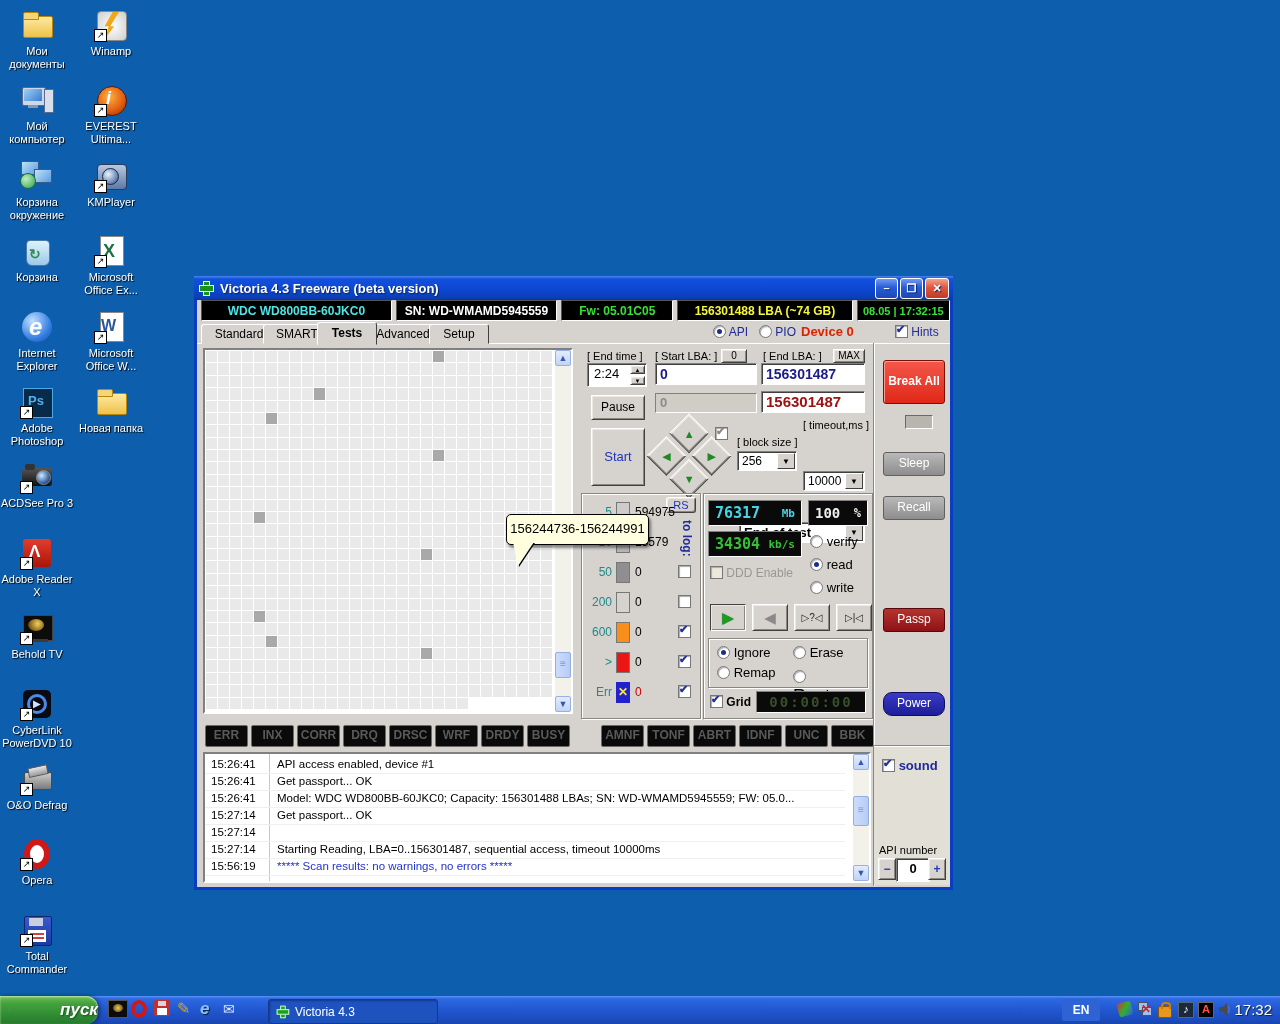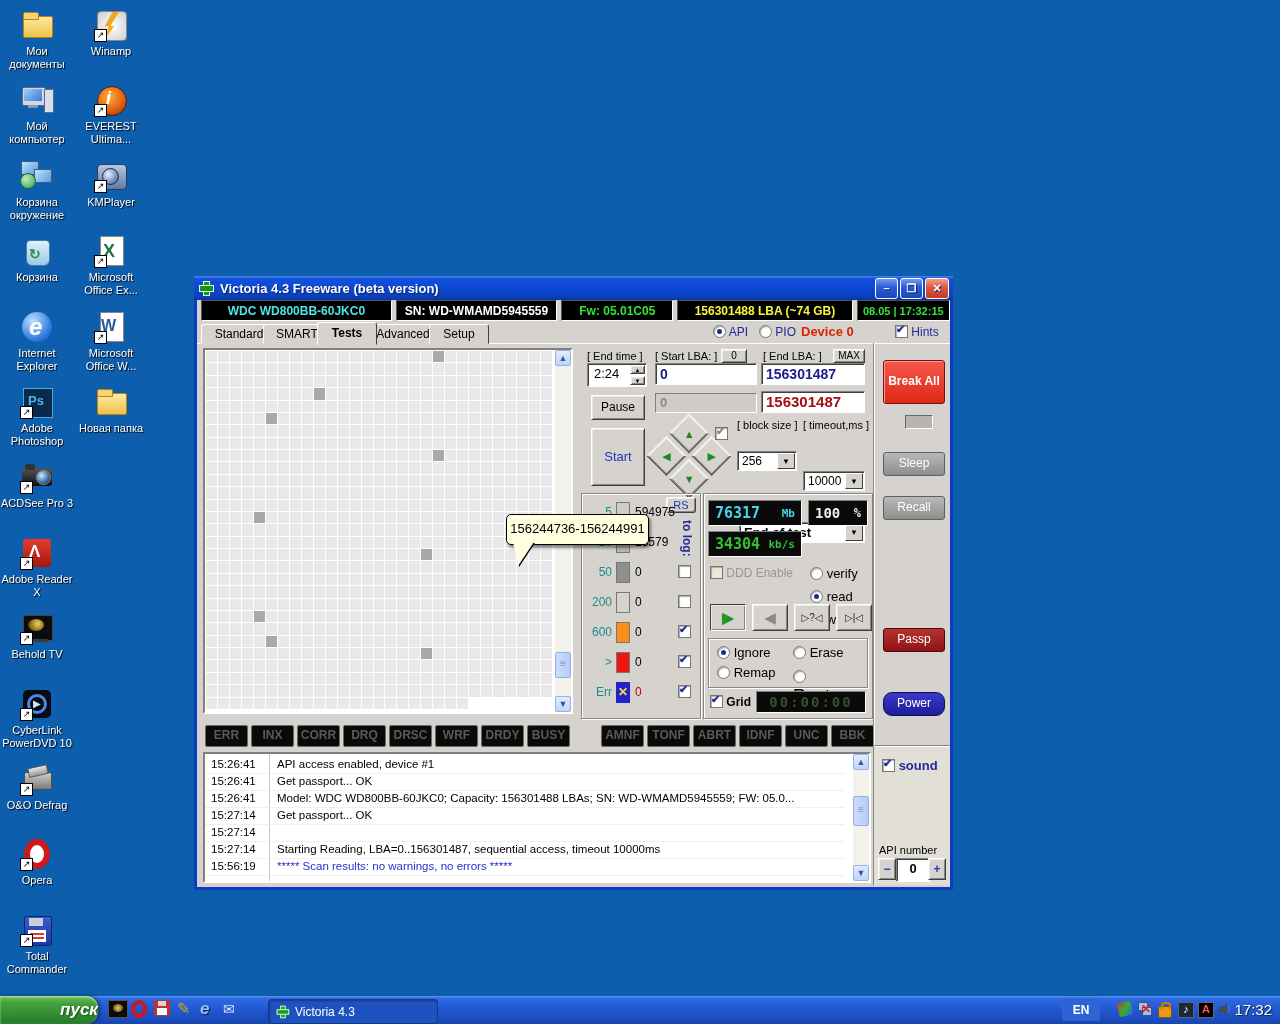--- a/index.html
+++ b/index.html
@@ -1219,21 +1219,21 @@
 
   
   <div class="abs" style="left:461px;top:149px;width:62px;height:62px;transform:rotate(45deg);">
     <div class="btn abs" style="left:1px;top:1px;width:28px;height:28px;"><span style="display:inline-block;transform:rotate(-45deg);color:#1f8a1f;font-size:11px;line-height:26px;">▲</span></div>
     <div class="btn abs" style="left:33px;top:1px;width:28px;height:28px;"><span style="display:inline-block;transform:rotate(-45deg);color:#1f8a1f;font-size:11px;line-height:26px;">▶</span></div>
     <div class="btn abs" style="left:1px;top:33px;width:28px;height:28px;"><span style="display:inline-block;transform:rotate(-45deg);color:#1f8a1f;font-size:11px;line-height:26px;">◀</span></div>
     <div class="btn abs" style="left:33px;top:33px;width:28px;height:28px;"><span style="display:inline-block;transform:rotate(-45deg);color:#1f8a1f;font-size:11px;line-height:26px;">▼</span></div>
   </div>
   <span class="cb checked graychk abs" style="left:518px;top:148px;"></span>
 
-  <div class="abs lbl11" style="left:540px;top:143px;">[ block size ]</div>
+  <div class="abs lbl11" style="left:540px;top:160px;">[ block size ]</div>
   <div class="combo abs" style="left:540px;top:157px;width:60px;height:20px;">
     <span>256</span>
     <span class="drop">▼</span>
   </div>
   <div class="abs lbl11" style="left:606px;top:143px;">[ timeout,ms ]</div>
   <div class="combo abs" style="left:606px;top:157px;width:62px;height:20px;">
     <span>10000</span>
     <span class="drop">▼</span>
   </div>
   <div class="combo abs" style="left:542px;top:188px;width:126px;height:21px;font-weight:bold;font-size:13px;">
@@ -1314,21 +1314,21 @@
       <span style="color:#eee;font-size:12px;">%</span>
     </div>
     <div class="lcd abs" style="left:4px;top:37px;width:94px;height:26px;">
       <span style="color:#35c035;font-size:15px;">34304</span>
       <span style="color:#35c035;font-size:11px;">kb/s</span>
     </div>
     <div class="abs" style="left:6px;top:72px;font-size:12px;color:#9a9790;">
       <span class="cb disab"></span>
       <span>DDD Enable</span>
     </div>
-    <div id="rw-radios" class="abs" style="left:106px;top:40px;margin-top:32px;">
+    <div id="rw-radios" class="abs" style="left:106px;top:40px;">
         <div style="margin-bottom: 8px; font-size: 13px;"><span class="radio"></span> <span>verify</span></div>
         <div style="margin-bottom: 8px; font-size: 13px;"><span class="radio sel"></span> <span>read</span></div>
         <div style="margin-bottom: 8px; font-size: 13px;"><span class="radio"></span> <span>write</span></div>
       </div>
     <div id="play-buttons">
         <div class="btn abs" style="left: 6px; top: 110px; width: 36px; height: 27px; line-height: 25px; border-color: rgb(64, 64, 64) rgb(255, 255, 255) rgb(255, 255, 255) rgb(64, 64, 64);"><span style="color:#1f9a1f;font-size:15px;text-shadow:0 0 1px #063;">▶</span></div>
         <div class="btn abs" style="left: 48px; top: 110px; width: 36px; height: 27px; line-height: 25px;"><span style="color:#8a8a8a;font-size:15px;">◀</span></div>
         <div class="btn abs" style="left: 90px; top: 110px; width: 36px; height: 27px; line-height: 25px;"><span style="font-size:10px;color:#222;">▷?◁</span></div>
         <div class="btn abs" style="left: 132px; top: 110px; width: 36px; height: 27px; line-height: 25px;"><span style="font-size:10px;color:#222;">▷|◁</span></div>
       </div>
@@ -1407,21 +1407,21 @@
       <div class="arr" style="bottom:0;">▼</div>
     </div>
   </div>
 
   
   <div class="abs" style="left:676px;top:67px;width:1px;height:543px;background:#8a8782;box-shadow:1px 0 0 #fff;"></div>
   <div class="abs" style="left:686px;top:84px;width:60px;height:42px;border-radius:3px;background:linear-gradient(180deg,#f4574a,#e02818);border:1px solid #7a1008;color:#fff;font-weight:bold;font-size:12px;text-align:center;line-height:40px;box-shadow:inset 1px 1px 0 #ff9a90;">Break All</div>
   <div class="abs" style="left:708px;top:139px;width:26px;height:12px;background:#b8b5ae;border:1px solid;border-color:#6a6a6a #fff #fff #6a6a6a;"></div>
   <div class="abs" style="left:686px;top:176px;width:60px;height:22px;border-radius:3px;background:linear-gradient(180deg,#b9b9b9,#8d8d8d);border:1px solid #5f5f5f;color:#fff;font-size:12px;text-align:center;line-height:20px;">Sleep</div>
   <div class="abs" style="left:686px;top:220px;width:60px;height:22px;border-radius:3px;background:linear-gradient(180deg,#b9b9b9,#8d8d8d);border:1px solid #5f5f5f;color:#fff;font-size:12px;text-align:center;line-height:20px;">Recall</div>
-  <div class="abs" style="left:686px;top:352px;width:60px;height:22px;border-radius:3px;background:linear-gradient(180deg,#b5342e,#8f1217);border:1px solid #55080b;color:#fff;font-size:12px;text-align:center;line-height:20px;">Passp</div>
+  <div class="abs" style="left:686px;top:332px;width:60px;height:22px;border-radius:3px;background:linear-gradient(180deg,#b5342e,#8f1217);border:1px solid #55080b;color:#fff;font-size:12px;text-align:center;line-height:20px;">Passp</div>
   <div class="abs" style="left:686px;top:416px;width:60px;height:22px;border-radius:9px;background:linear-gradient(180deg,#3a3ac8,#1d1d9a);border:1px solid #0d0d5a;color:#fff;font-size:12px;text-align:center;line-height:20px;">Power</div>
 
   <div class="abs" style="left:677px;top:469px;width:76px;height:139px;background:#e2dfd6;border-top:1px solid #8a8782;box-shadow:inset 0 1px 0 #fff;">
     <div class="abs" style="left:8px;top:12px;font-size:13px;font-weight:bold;color:#202a9a;">
       <span class="cb checked"></span>
       <span>sound</span>
     </div>
     <div class="abs" style="left:5px;top:98px;font-size:11px;">API number</div>
     <div class="abs btn" style="left:4px;top:112px;width:18px;height:22px;color:#2233bb;font-weight:bold;line-height:20px;">−</div>
     <div class="abs sunk" style="left:22px;top:112px;width:32px;height:22px;text-align:center;font-size:13px;font-weight:bold;line-height:20px;">0</div>

